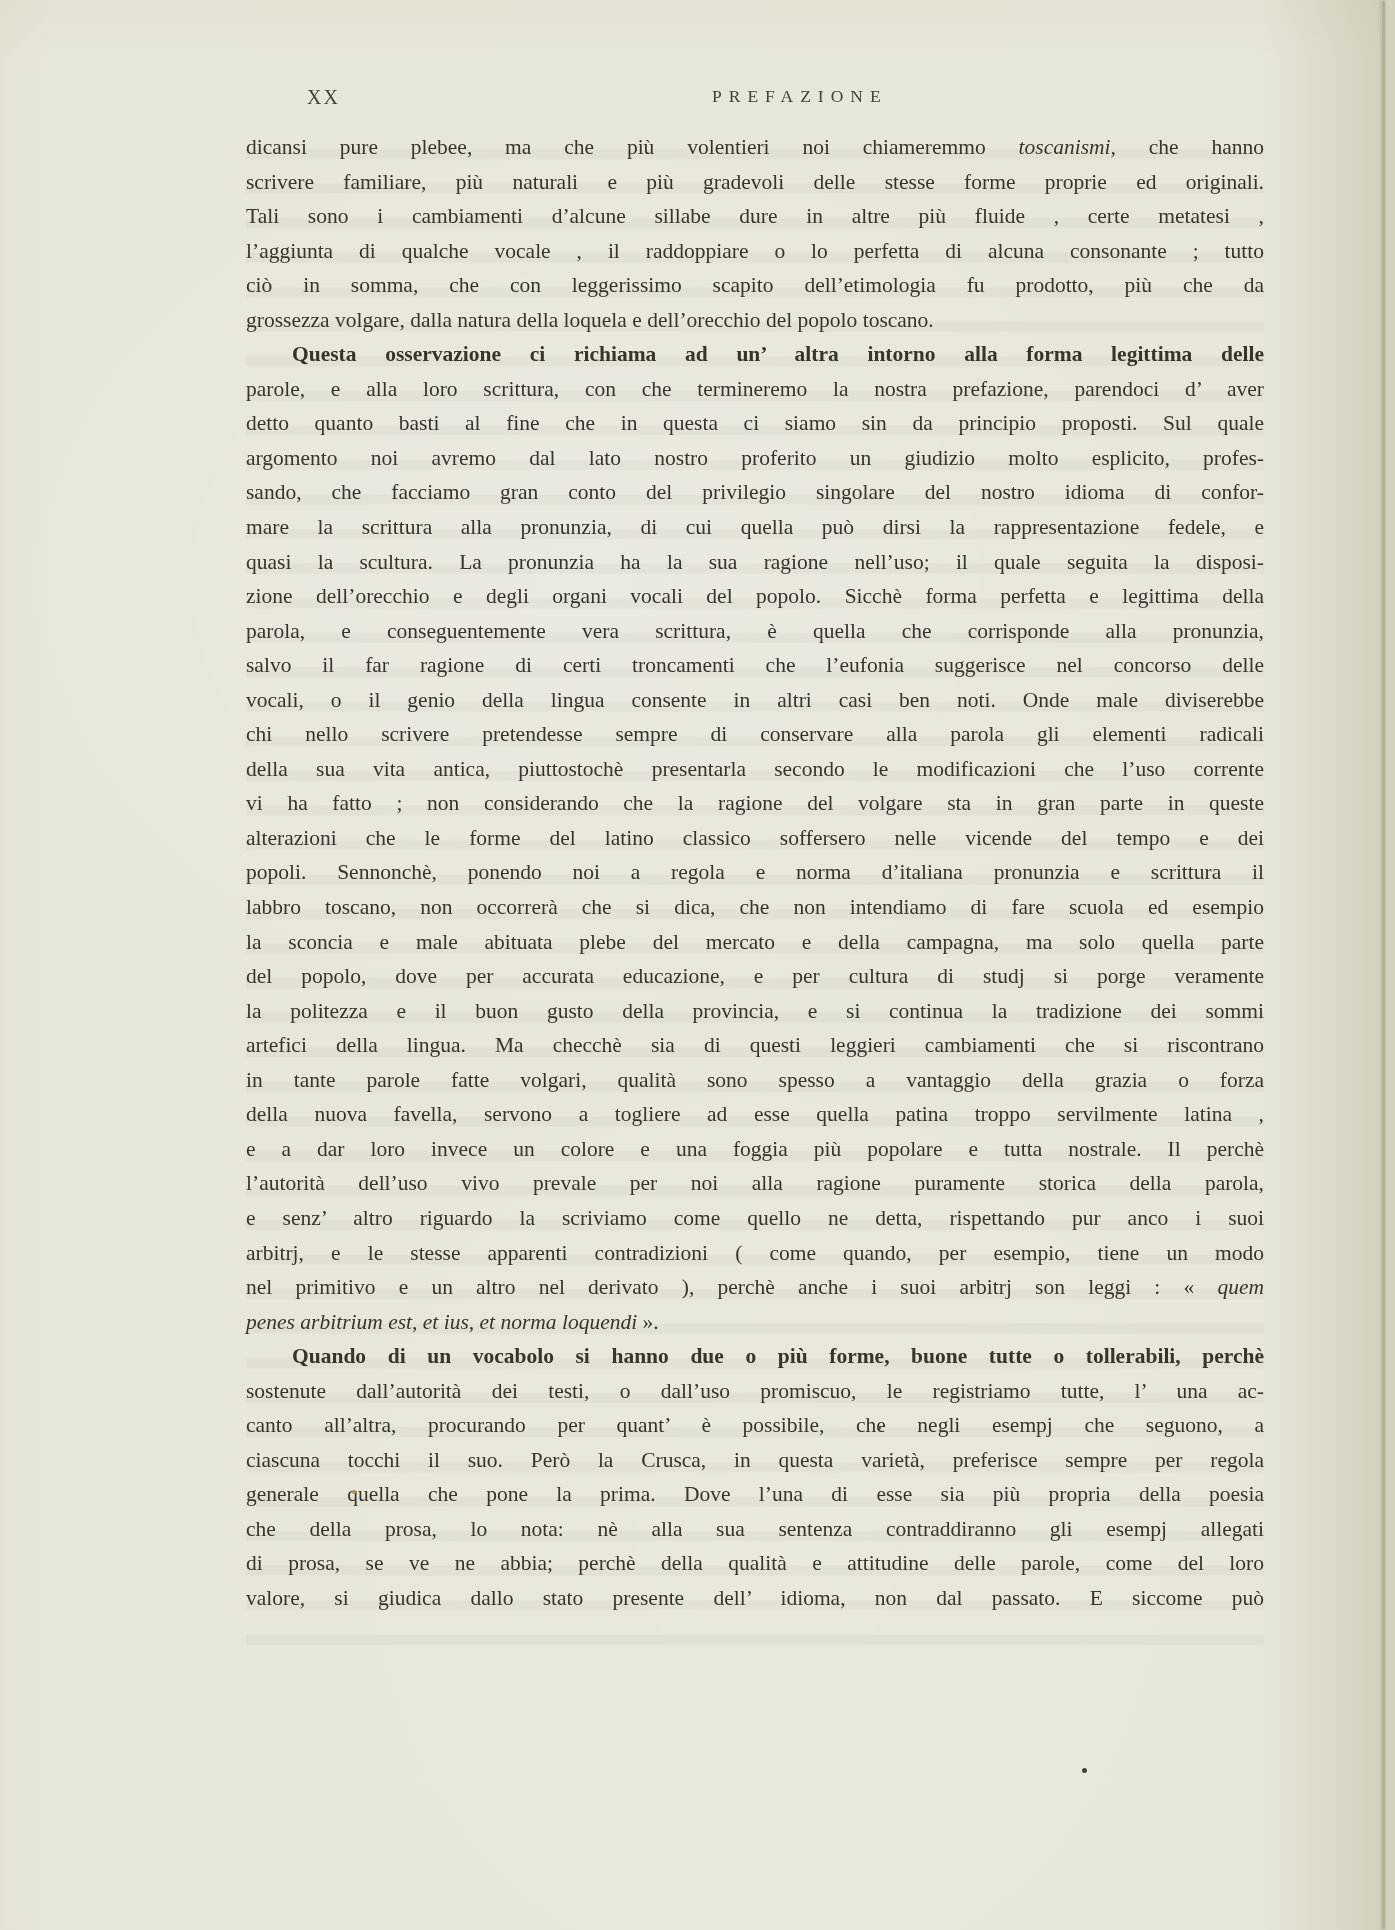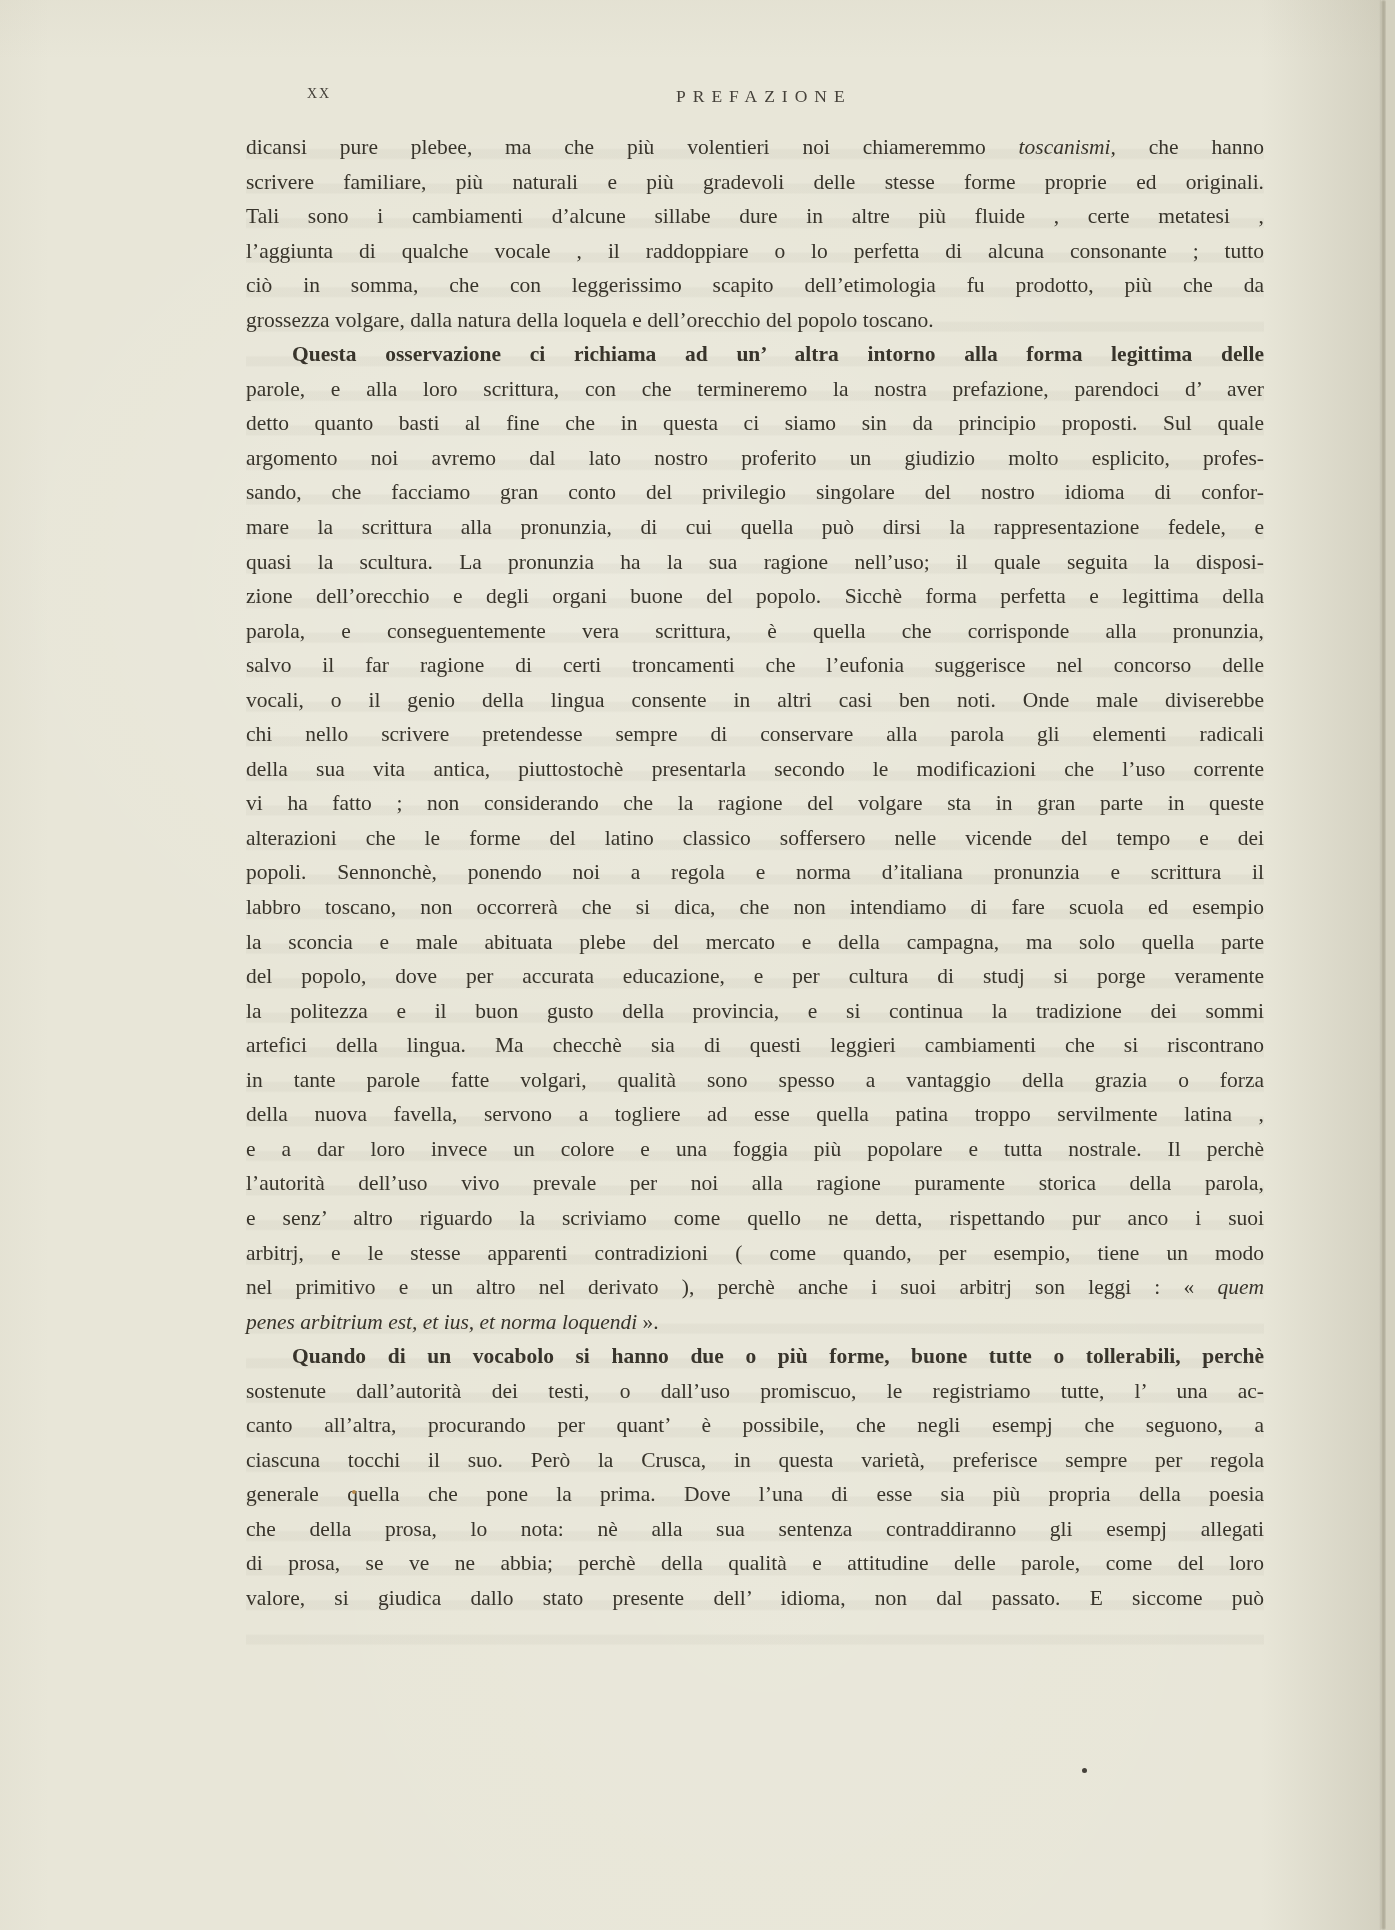--- a/index.html
+++ b/index.html
@@ -31,24 +31,24 @@
   .page-edge-band {
     position: absolute; top: 0; bottom: 0; right: 0; width: 9px;
     background: var(--edge-band, #d4d1c0);
   }
   .running-head {
     position: absolute; top: 86px; left: 0; width: 100%;
     color: #45413a;
   }
   .folio {
     position: absolute; left: 307px; top: 0;
-    font-size: 14px; letter-spacing: 2px;
+    font-size: 20px; letter-spacing: 2px;
   }
   .head-title {
-    position: absolute; left: 676px; top: 0;
+    position: absolute; left: 712px; top: 0;
     font-size: 17.5px; letter-spacing: 7px;
   }
   .text-block {
     position: absolute; left: 246px; top: 130px; width: 1018px;
     font-size: 21.5px;
     color: var(--ink, #38342b);
   }
   .line {
     height: 34.55px; line-height: 34.55px;
     text-align: justify;
@@ -90,21 +90,21 @@
     <div class="line"><span>l’aggiunta di qualche vocale , il raddoppiare o lo perfetta di alcuna consonante ; tutto</span></div>
     <div class="line"><span>ciò in somma, che con leggerissimo scapito dell’etimologia fu prodotto, più che da</span></div>
     <div class="line noj"><span>grossezza volgare, dalla natura della loquela e dell’orecchio del popolo toscano.</span></div>
     <div class="line ind"><span>Questa osservazione ci richiama ad un’ altra intorno alla forma legittima delle</span></div>
     <div class="line"><span>parole, e alla loro scrittura, con che termineremo la nostra prefazione, parendoci d’ aver</span></div>
     <div class="line"><span>detto quanto basti al fine che in questa ci siamo sin da principio proposti. Sul quale</span></div>
     <div class="line"><span>argomento noi avremo dal lato nostro proferito un giudizio molto esplicito, profes-</span></div>
     <div class="line"><span>sando, che facciamo gran conto del privilegio singolare del nostro idioma di confor-</span></div>
     <div class="line"><span>mare la scrittura alla pronunzia, di cui quella può dirsi la rappresentazione fedele, e</span></div>
     <div class="line"><span>quasi la scultura. La pronunzia ha la sua ragione nell’uso; il quale seguita la disposi-</span></div>
-    <div class="line"><span>zione dell’orecchio e degli organi buone del popolo. Sicchè forma perfetta e legittima della</span></div>
+    <div class="line"><span>zione dell’orecchio e degli organi vocali del popolo. Sicchè forma perfetta e legittima della</span></div>
     <div class="line"><span>parola, e conseguentemente vera scrittura, è quella che corrisponde alla pronunzia,</span></div>
     <div class="line"><span>salvo il far ragione di certi troncamenti che l’eufonia suggerisce nel concorso delle</span></div>
     <div class="line"><span>vocali, o il genio della lingua consente in altri casi ben noti. Onde male diviserebbe</span></div>
     <div class="line"><span>chi nello scrivere pretendesse sempre di conservare alla parola gli elementi radicali</span></div>
     <div class="line"><span>della sua vita antica, piuttostochè presentarla secondo le modificazioni che l’uso corrente</span></div>
     <div class="line"><span>vi ha fatto ; non considerando che la ragione del volgare sta in gran parte in queste</span></div>
     <div class="line"><span>alterazioni che le forme del latino classico soffersero nelle vicende del tempo e dei</span></div>
     <div class="line"><span>popoli. Sennonchè, ponendo noi a regola e norma d’italiana pronunzia e scrittura il</span></div>
     <div class="line"><span>labbro toscano, non occorrerà che si dica, che non intendiamo di fare scuola ed esempio</span></div>
     <div class="line"><span>la sconcia e male abituata plebe del mercato e della campagna, ma solo quella parte</span></div>

